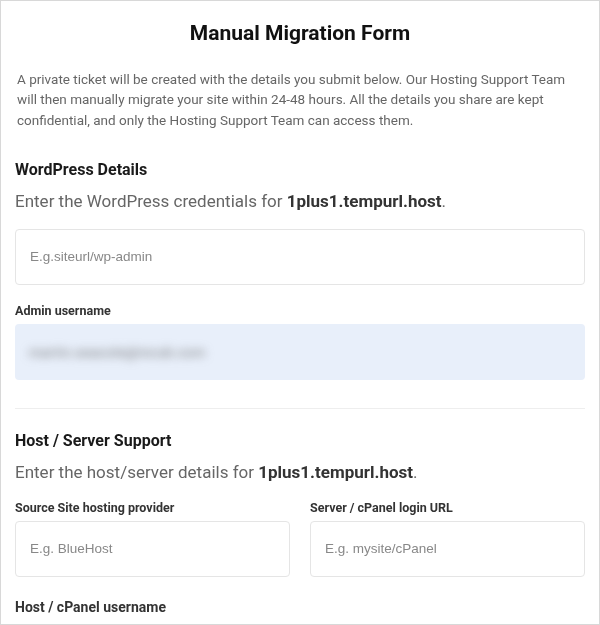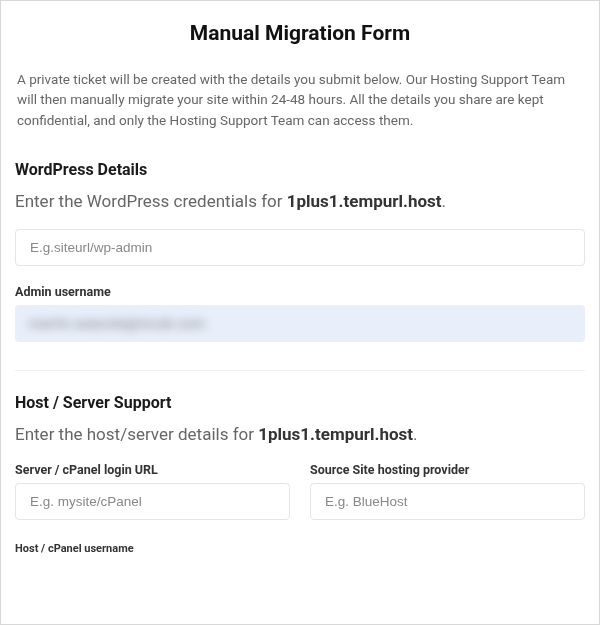--- a/index.html
+++ b/index.html
@@ -63,21 +63,21 @@
     .row {
       display: flex;
       gap: 20px;
     }
     .col {
       flex: 1;
       min-width: 0;
     }
     input[type="text"], input[type="password"], .input-like {
       width: 100%;
-      height: 37px;
+      height: 56px;
       border: 1px solid #e5e5e5;
       border-radius: 4px;
       padding: 0 14px;
       font-size: 13.5px;
       color: #333;
       background: #fff;
       outline: none;
     }
     input::placeholder {
       color: #888;
@@ -112,21 +112,21 @@
       align-items: center;
       justify-content: center;
       color: #333;
     }
     hr.sep {
       border: none;
       border-top: 1px solid #eee;
       margin: 10px 0 22px 0;
     }
     .cutoff-label {
-      font-size: 11px;
+      font-size: 14px;
       font-weight: 700;
       color: #333;
       margin-top: 4px;
     }
   </style>
 </head>
 <body>
 
 <div class="container">
   <h1>Manual Migration Form</h1>
@@ -153,26 +153,26 @@
 
   <hr class="sep">
 
   <h2>Host / Server Support</h2>
   <p class="sub">
     <span>Enter the host/server details for </span><strong>1plus1.tempurl.host</strong><span>.</span>
   </p>
 
   <div class="row">
     <div class="col field">
+      <label class="label">Source Site hosting provider</label>
+      <input type="text" placeholder="E.g. BlueHost" style="">
+    </div>
+    <div class="col field">
       <label class="label">Server / cPanel login URL</label>
       <input type="text" placeholder="E.g. mysite/cPanel" style="">
-    </div>
-    <div class="col field">
-      <label class="label">Source Site hosting provider</label>
-      <input type="text" placeholder="E.g. BlueHost" style="">
     </div>
   </div>
 
   <div class="row">
     <div class="col">
       <div class="cutoff-label">Host / cPanel username</div>
     </div>
     <div class="col"></div>
   </div>
 </div>

